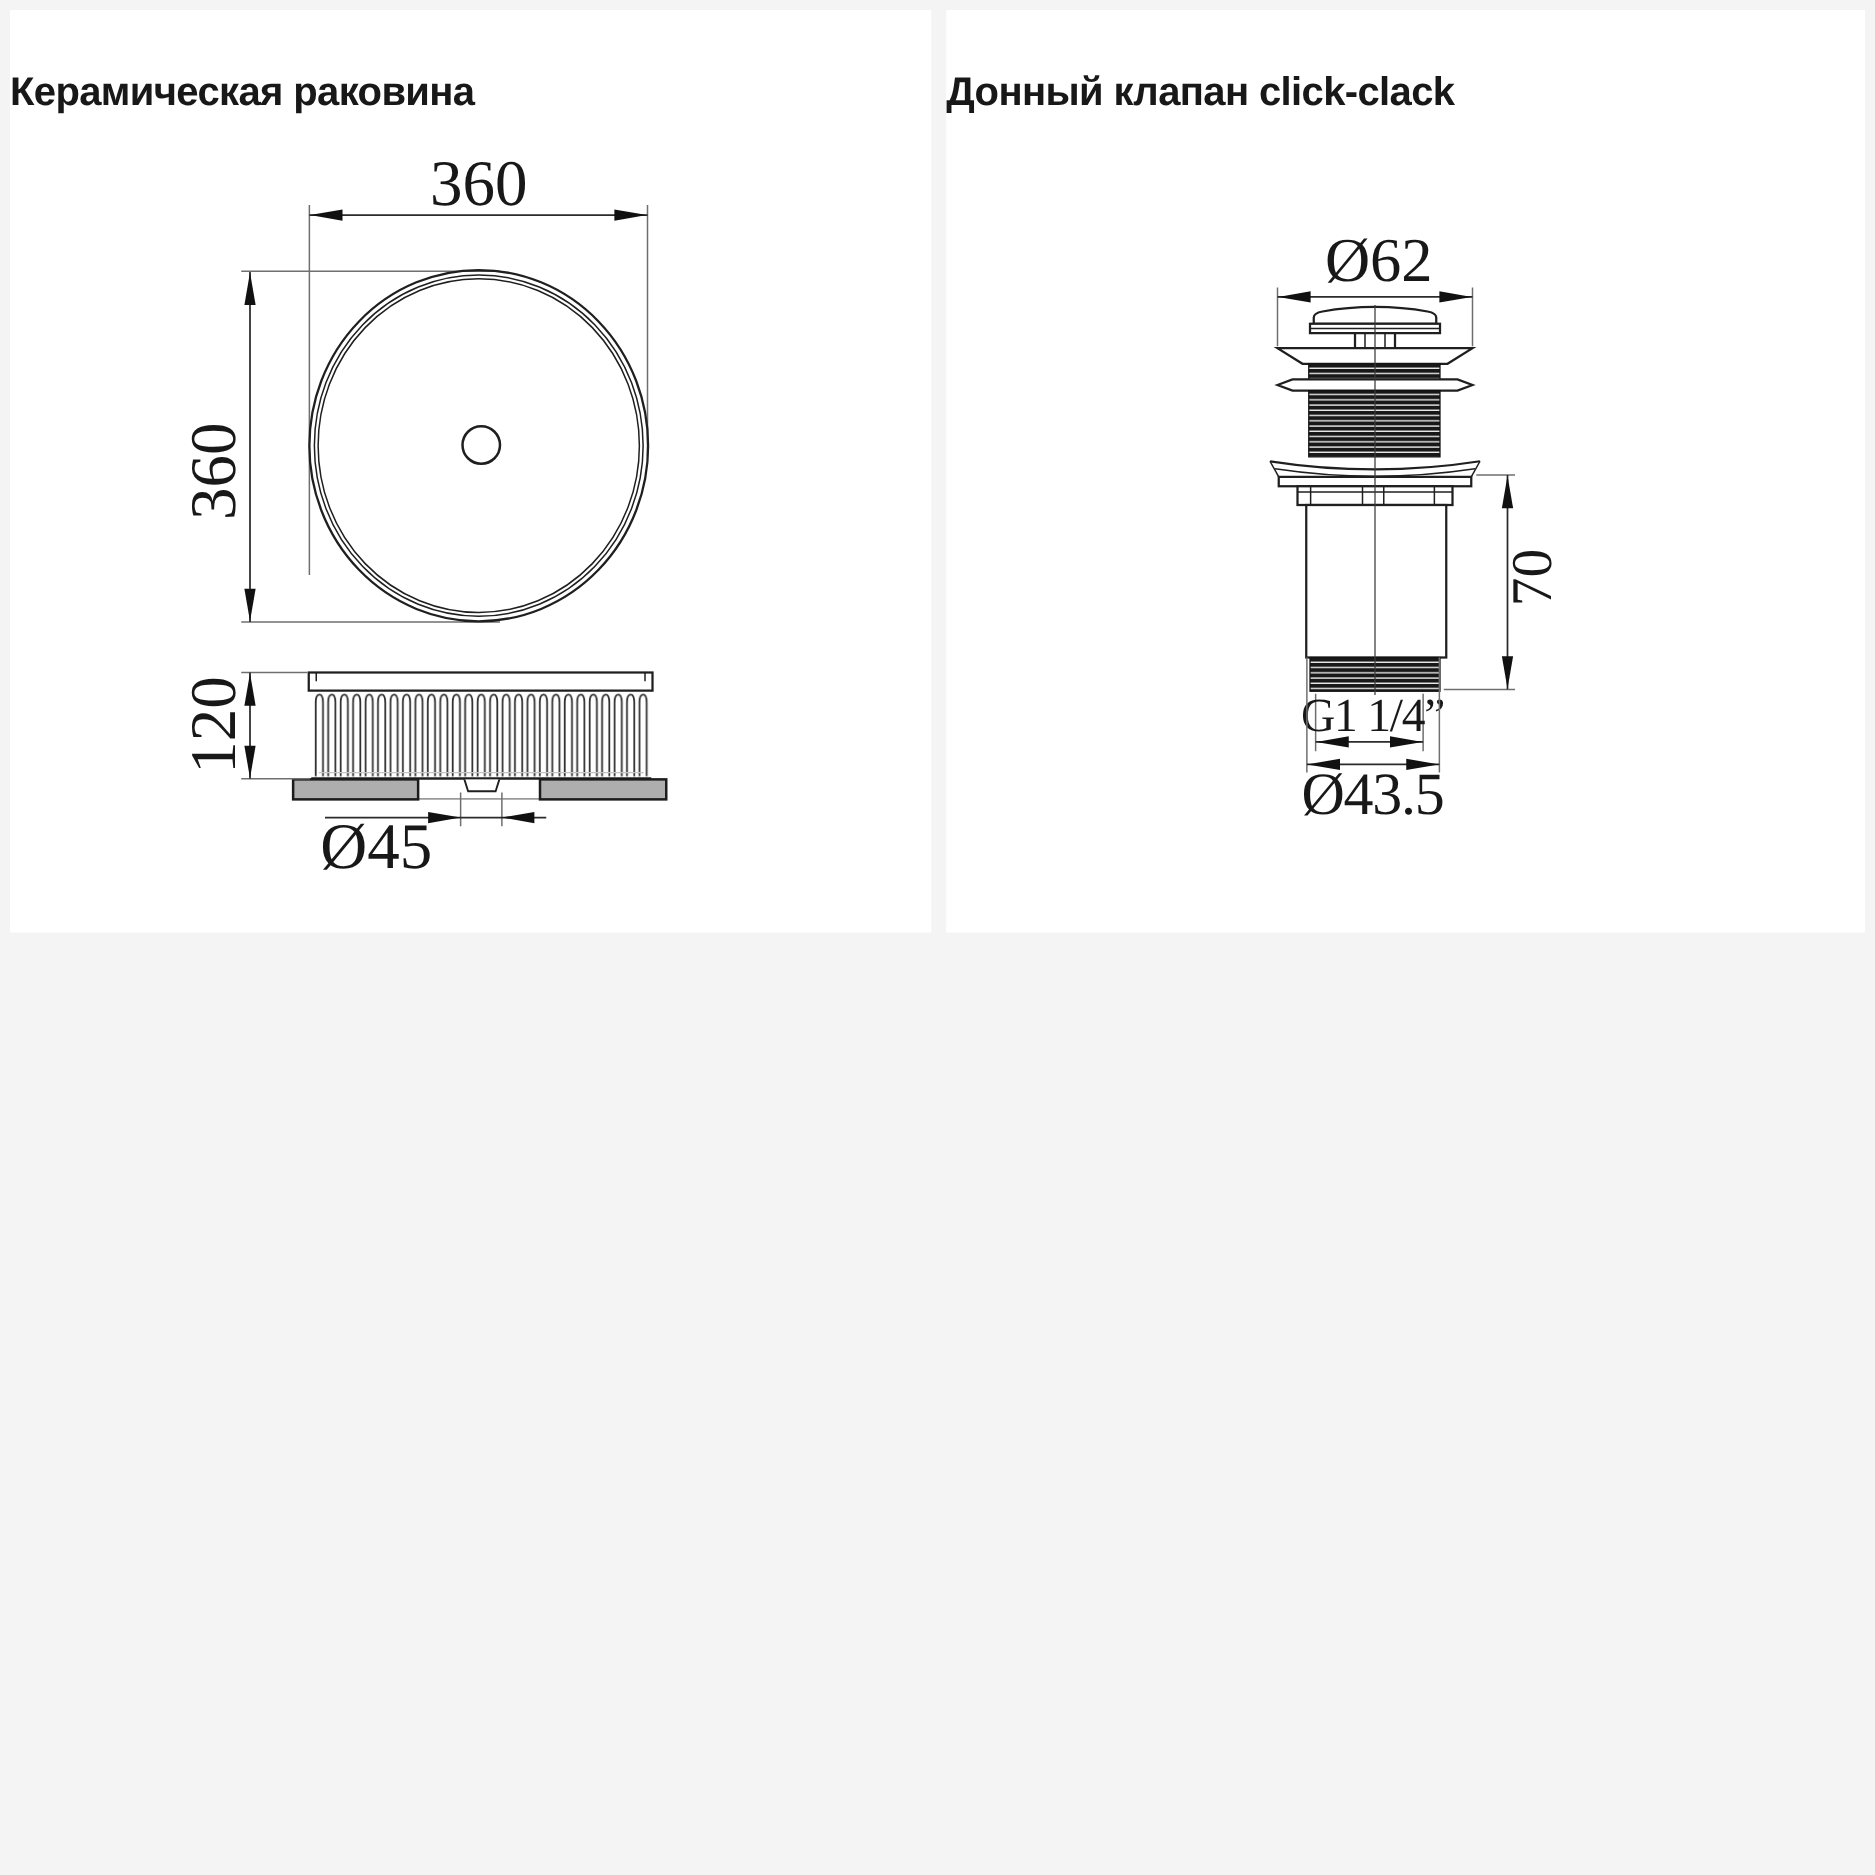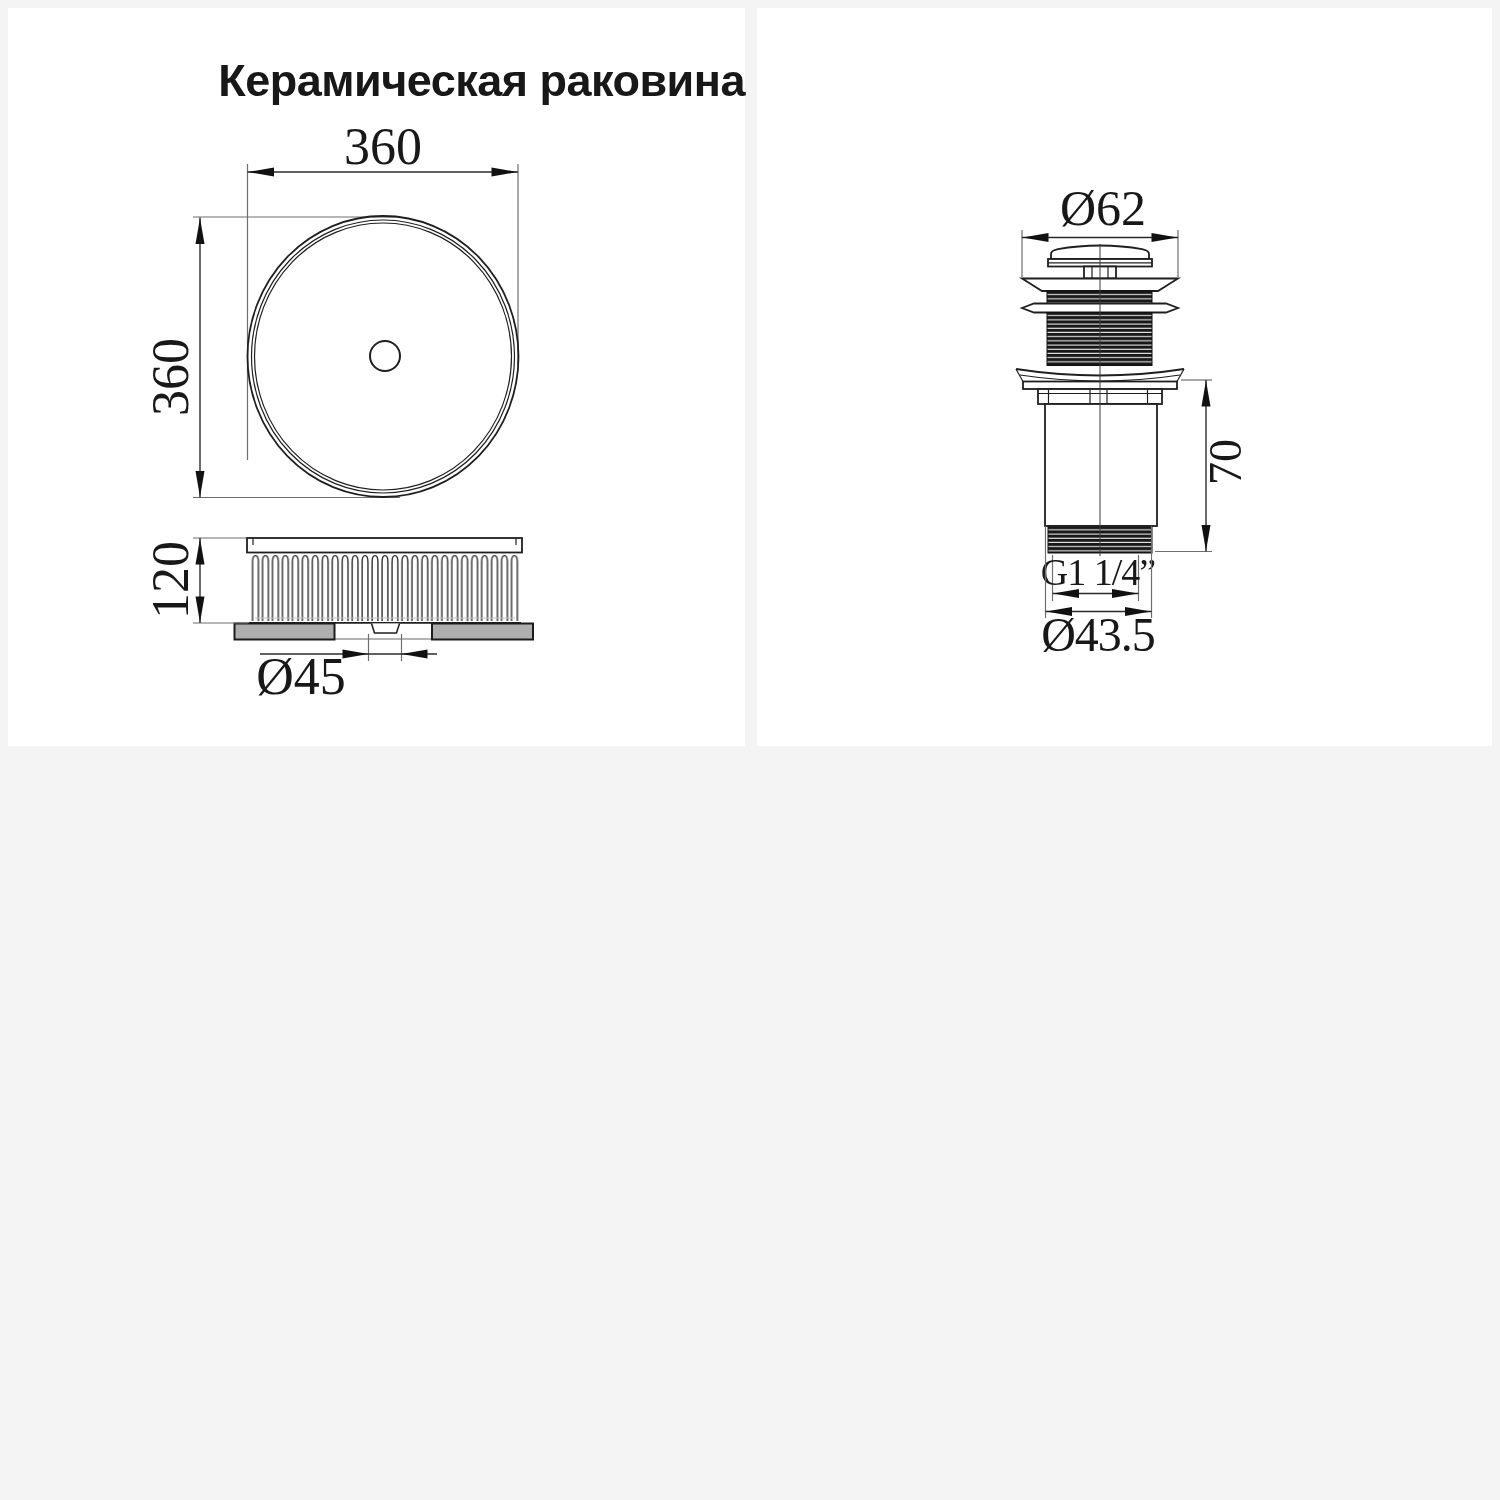--- a/index.html
+++ b/index.html
@@ -10,22 +10,22 @@
     position:relative;overflow:hidden;
   }
   .card{
     position:absolute;top:8px;height:738px;
     background:#ffffff;
   }
   #card-sink{left:8px;width:737px;}
   #card-valve{left:757px;width:735px;}
   .card-title{
     position:absolute;top:47px;left:0;width:100%;
-    text-align:right;
-    font-size:45px;font-weight:700;letter-spacing:-0.5px;
+    text-align:left;
+    font-size:32px;font-weight:700;letter-spacing:-0.5px;
     color:#181818;
     white-space:nowrap;
   }
   svg{position:absolute;left:0;top:0;}
   svg text{
     font-family:"Liberation Serif",serif;
     fill:#181818;
   }
   .obj{stroke:#1f1f1f;stroke-width:1.8;fill:none;}
   .objw{stroke:#1f1f1f;stroke-width:1.8;fill:#ffffff;}
@@ -105,20 +105,21 @@
       <line class="ext" x1="401.5" y1="634" x2="401.5" y2="661"></line>
       <line class="dim" x1="260" y1="654" x2="437" y2="654"></line>
       <use href="#arrL" class="arr" transform="translate(368.5,654) rotate(180)"></use>
       <use href="#arrL" class="arr" transform="translate(401.5,654)"></use>
       <text x="301" y="694" font-size="52" text-anchor="middle">Ø45</text>
     </g>
   </svg>
 </div>
 
 <div class="card" id="card-valve">
+  <div class="card-title">Донный клапан click-clack</div>
 
   <svg width="735" height="738" viewBox="757 8 735 738">
     <defs>
       <path id="arrL2" d="M0,0 L26,-4.5 L26,4.5 Z"></path>
       <pattern id="thr" patternUnits="userSpaceOnUse" x="0" y="291" width="10" height="4.2">
         <rect x="0" y="0" width="10" height="4.2" fill="#181818"></rect>
         <rect x="0" y="3.1" width="10" height="1.1" fill="#ececec"></rect>
       </pattern>
     </defs>
 

